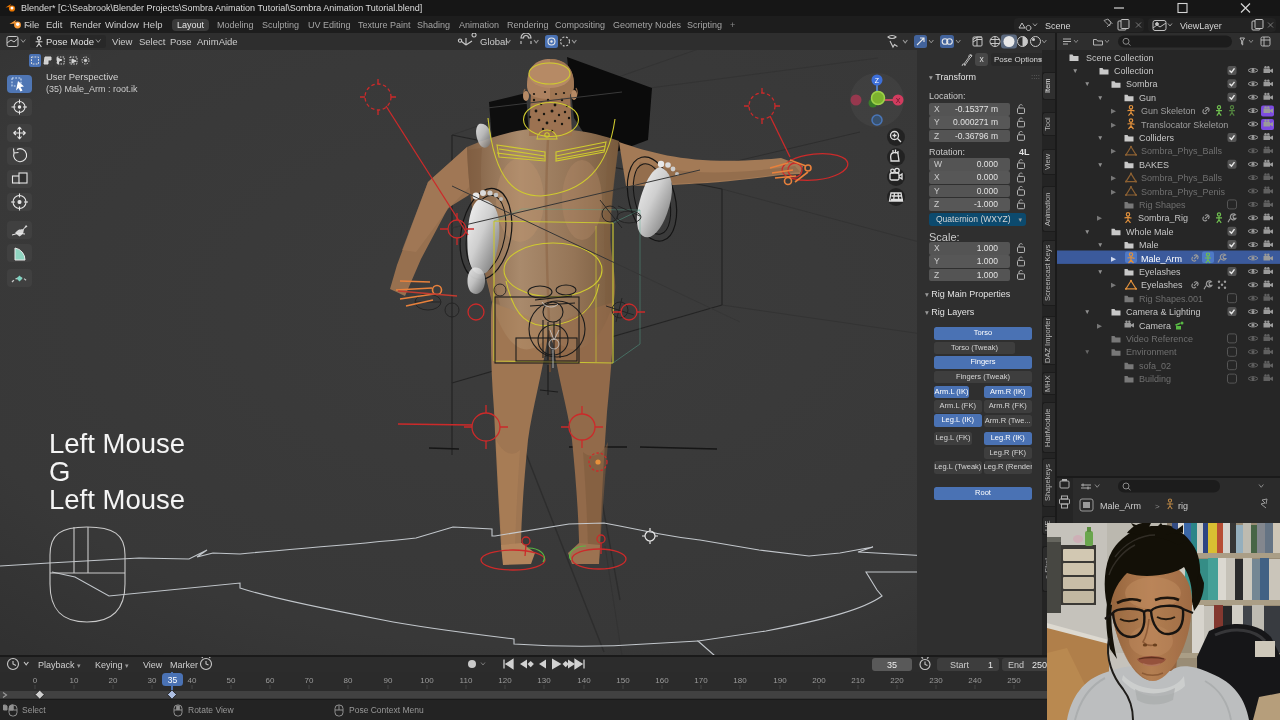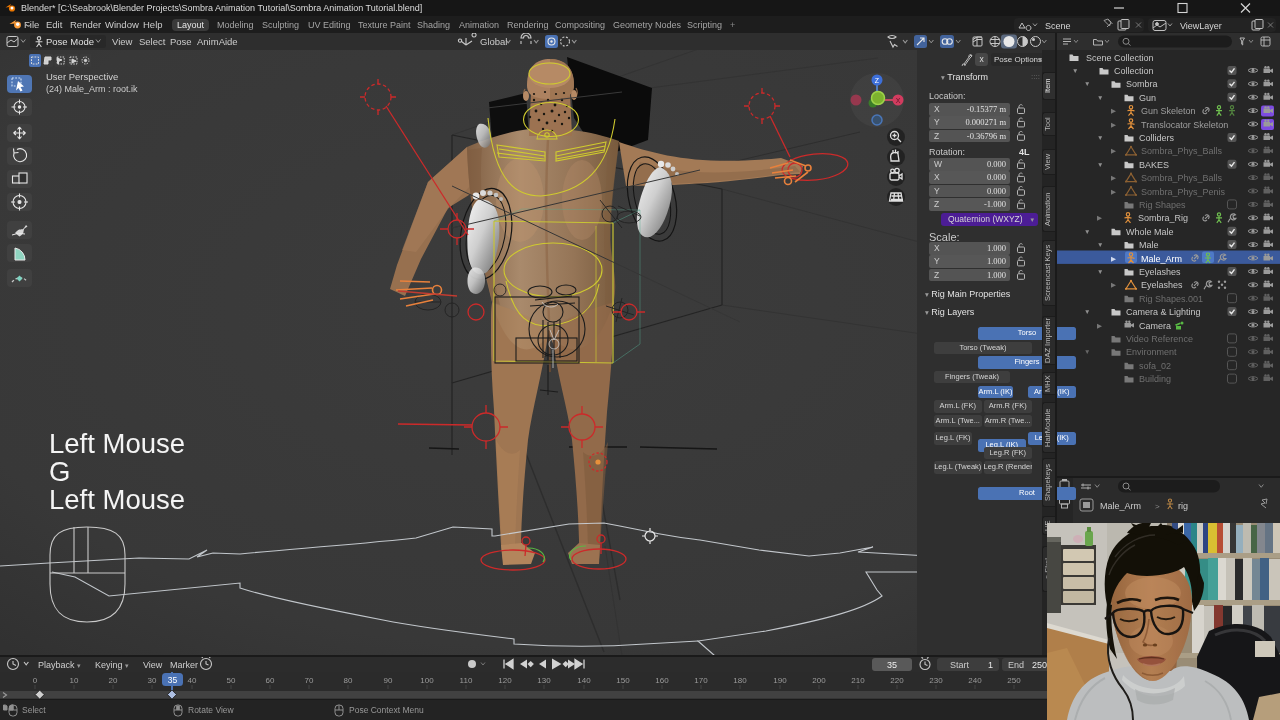--- a/index.html
+++ b/index.html
@@ -20,24 +20,24 @@
   
   #npanel { left:917px; top:50px; width:125px; height:606px; background:#2f2f2f; font-size:9px; color:#cccccc; }
   #tabcol { left:1042px; top:50px; width:14px; height:606px; background:#242424; }
   .vtab { position:absolute; left:0px; width:14px; color:#b8b8b8; font-size:7.5px; white-space:nowrap; overflow:hidden;
           writing-mode:vertical-rl; transform:rotate(180deg); text-align:center;
           background:#2b2b2b; border-radius:0 3px 3px 0; border:1px solid #1c1c1c; border-left:none; }
   .vtab.active { background:#2f2f2f; color:#e0e0e0; }
   .field { position:absolute; left:12px; width:81px; height:12.5px; background:#545454; color:#e2e2e2;
            font-size:8.5px; border-radius:2px; line-height:12.5px; }
   .field .fl { position:absolute; left:5px; color:#cdcdcd;}
-  .field .fv { position:absolute; right:4px;font-family:Liberation Serif, serif; }
+  .field .fv { position:absolute; right:12px; }
   .rigbtn { position:absolute; height:12.5px; border-radius:2.5px; background:#3e3e3e; color:#d5d5d5;
             font-size:7.5px; text-align:center; line-height:12.5px; white-space:nowrap; overflow:hidden; }
-  .rigbtn.blue { background:#4a72b4; color:#fff;margin-left:44px; }
+  .rigbtn.blue { background:#4a72b4; color:#fff; }
   
   #outliner { left:1056px; top:33px; width:224px; height:444px; background:#262626; font-size:9px; color:#c5c5c5; }
   .dim { color:#6f6f6f; }
   
   #props { left:1056px; top:477px; width:224px; height:243px; background:#2b2b2b; font-size:9px; color:#c5c5c5; }
   
   #timeline { left:0; top:656px; width:1280px; height:44px; background:#2b2b2b; }
   #tlhead { position:absolute; left:0; top:0; width:1280px; height:16px; background:#2c2c2c; color:#cfcfcf; font-size:9px; }
   
   #statusbar { left:0; top:700px; width:1280px; height:20px; background:#232323; color:#989898; font-size:8.5px; }
@@ -505,21 +505,21 @@
       <path d="M891,160 C890,156 891,153 893,153 C895,152 897,152 898,154 L899,161 L891,161 Z M893,153 v-3 M895.5,153.5 v-4 M898,154 v-3"></path>
       <rect x="890" y="173" width="9" height="7" rx="1.5"></rect>
       <circle cx="892.5" cy="171" r="1.8"></circle>
         <circle cx="897" cy="170.5" r="2.2"></circle>
       <path d="M899,176 l3,-2 v5 l-3,-2"></path>
       <path d="M891,193 h10 l1.5,8 h-13 z M891.5,196 h10.5 M891,199.5 h12 M894.5,193 l-1,8 M898,193 l1,8"></path>
     </g>
   </svg>
 
   <div class="abs" style="left:46px;top:71px;font-size:9.5px;color:#d2d2d2">User Perspective</div>
-  <div class="abs" style="left:46px;top:84px;font-size:9px;color:#cccccc">(24) Male_Arm : root.ik</div>
+  <div class="abs" style="left:46px;top:84px;font-size:9px;color:#cccccc">(35) Male_Arm : root.ik</div>
 
   <div class="abs" id="outliner">
     <svg width="224" height="444" viewBox="0 0 224 444" font-family="Liberation Sans, sans-serif">
       <defs>
         <symbol id="i-col" viewBox="0 0 12 12">
             <path d="M1.5,3.5 h3 l1,1.5 h5 v5 h-9 z" fill="#c9c9c9"></path>
           </symbol>
         <symbol id="i-arm" viewBox="0 0 12 12">
             <g stroke="#e0903c" stroke-width="1.2" fill="none">
               <circle cx="6" cy="2.6" r="1.7"></circle>
@@ -789,21 +789,21 @@
   </div>
 
   <div class="abs" id="npanel">
 
     <svg class="abs" style="left:44px;top:4px" width="13" height="12" viewBox="0 0 13 12">
       <path d="M3,10 L8,3 L10,1 L11,2 L9,4 L4,11 Z M8,3 a1.6,1.6 0 1 1 3,-1 M3,10 a1.4,1.4 0 1 0 1,1" fill="none" stroke="#b8b8b8" stroke-width="1"></path>
     </svg>
     <div class="abs" style="left:58px;top:3px;width:13px;height:13px;background:#474747;border-radius:3px;color:#ddd;text-align:center;line-height:13px;font-size:8.5px">x</div>
     <div class="abs" style="left:74px;top:3px;width:54px;height:13px;background:#2a2a2a;border-radius:3px;color:#d8d8d8;font-size:8px;line-height:13px;white-space:nowrap"><span style="margin-left:3px">Pose Options</span><span style="position:absolute;right:3px;font-size:7px;color:#999">▾</span></div>
 
-    <div class="abs" style="left:24px;top:22px;color:#e2e2e2;font-size:9px"><span style="color:#9a9a9a;font-size:7.5px">▾</span>&nbsp;Transform</div>
+    <div class="abs" style="left:12px;top:22px;color:#e2e2e2;font-size:9px"><span style="color:#9a9a9a;font-size:7.5px">▾</span>&nbsp;Transform</div>
     <div class="abs" style="left:114px;top:22px;color:#6e6e6e;font-size:8px">::::</div>
     <div class="abs" style="left:12px;top:41px;color:#cacaca;font-size:9px">Location:</div>
     <div class="field" style="top:53px">
         <span class="fl">X</span>
         <span class="fv">-0.15377 m</span>
       </div>
     <div class="field" style="top:66.4px;background:#575757">
         <span class="fl">Y</span>
         <span class="fv">0.000271 m</span>
       </div>
@@ -822,21 +822,21 @@
         <span class="fv">0.000</span>
       </div>
     <div class="field" style="top:134.8px">
         <span class="fl">Y</span>
         <span class="fv">0.000</span>
       </div>
     <div class="field" style="top:148.2px;background:#575757">
         <span class="fl">Z</span>
         <span class="fv">-1.000</span>
       </div>
-    <div class="abs" style="left:24px;top:163px;width:97px;height:13px;background:#4c1d95;border-radius:3px;color:#d5d5d5;font-size:8.5px;line-height:13px"><span style="margin-left:7px">Quaternion (WXYZ)</span><span style="position:absolute;right:4px;font-size:7px;color:#999">▾</span></div>
+    <div class="abs" style="left:12px;top:163px;width:97px;height:13px;background:#0c4a6e;border-radius:3px;color:#d5d5d5;font-size:8.5px;line-height:13px"><span style="margin-left:7px">Quaternion (WXYZ)</span><span style="position:absolute;right:4px;font-size:7px;color:#999">▾</span></div>
     <div class="abs" style="left:12px;top:181px;color:#cacaca;font-size:11px">Scale:</div>
     <div class="field" style="top:192px">
         <span class="fl">X</span>
         <span class="fv">1.000</span>
       </div>
     <div class="field" style="top:205.4px;background:#575757">
         <span class="fl">Y</span>
         <span class="fv">1.000</span>
       </div>
     <div class="field" style="top:218.8px">
@@ -859,30 +859,30 @@
         <use href="#lk" y="139"></use>
           <use href="#lk" y="152.4"></use>
           <use href="#lk" y="165.8"></use>
       </g>
     </svg>
 
     <div class="abs" style="left:8px;top:239px;color:#e2e2e2;font-size:9px"><span style="color:#9a9a9a;font-size:7.5px">▾</span>&nbsp;Rig Main Properties</div>
     <div class="abs" style="left:8px;top:257px;color:#e2e2e2;font-size:9px"><span style="color:#9a9a9a;font-size:7.5px">▾</span>&nbsp;Rig Layers</div>
 
     <div class="rigbtn blue" style="left:17px;top:277px;width:98px">Torso</div>
-    <div class="rigbtn" style="left:17px;top:291.5px;width:98px">Torso (Tweak)</div>
+    <div class="rigbtn" style="left:17px;top:291.5px;width:81px">Torso (Tweak)</div>
     <div class="rigbtn blue" style="left:17px;top:306px;width:98px">Fingers</div>
-    <div class="rigbtn" style="left:17px;top:320.5px;width:76px">Fingers (Tweak)</div>
+    <div class="rigbtn" style="left:17px;top:320.5px;width:98px">Fingers (Tweak)</div>
     <div class="rigbtn blue" style="left:17px;top:335.5px;width:35px">Arm.L (IK)</div>
     <div class="rigbtn blue" style="left:66.5px;top:335.5px;width:48.5px">Arm.R (IK)</div>
     <div class="rigbtn" style="left:17px;top:350px;width:47.5px">Arm.L (FK)</div>
     <div class="rigbtn" style="left:66.5px;top:350px;width:48.5px">Arm.R (FK)</div>
     <div class="rigbtn" style="left:17px;top:364.5px;width:47.5px">Arm.L (Twe...</div>
     <div class="rigbtn" style="left:66.5px;top:364.5px;width:48.5px">Arm.R (Twe...</div>
-    <div class="rigbtn blue" style="left:17px;top:389px;width:47.5px">Leg.L (IK)</div>
+    <div class="rigbtn blue" style="left:17px;top:364px;width:47.5px">Leg.L (IK)</div>
     <div class="rigbtn blue" style="left:66.5px;top:382px;width:48.5px">Leg.R (IK)</div>
     <div class="rigbtn" style="left:17px;top:382px;width:38px">Leg.L (FK)</div>
     <div class="rigbtn" style="left:66.5px;top:396.5px;width:48.5px">Leg.R (FK)</div>
     <div class="rigbtn" style="left:17px;top:411px;width:47.5px">Leg.L (Tweak)</div>
     <div class="rigbtn" style="left:66.5px;top:411px;width:48.5px">Leg.R (Render)</div>
     <div class="rigbtn blue" style="left:17px;top:437px;width:98px">Root</div>
   </div>
   <div class="abs" id="tabcol">
     <div class="vtab active" style="top:22px;height:28px">Item</div>
     <div class="vtab" style="top:62px;height:24px">Tool</div>

